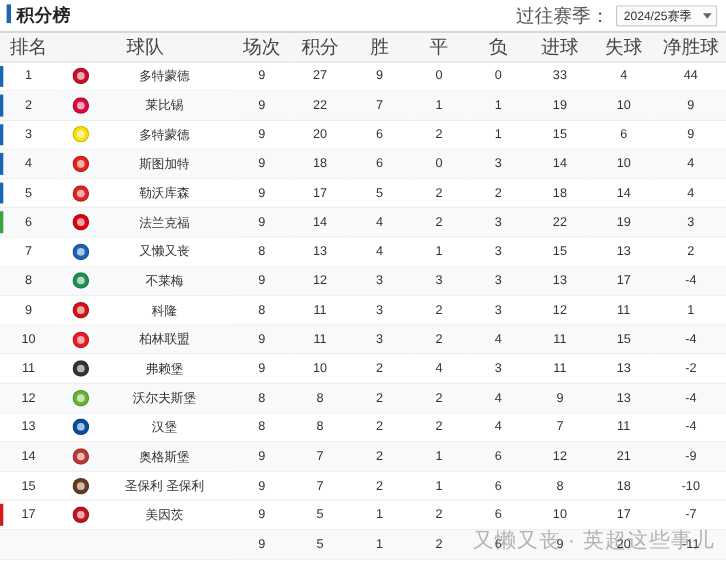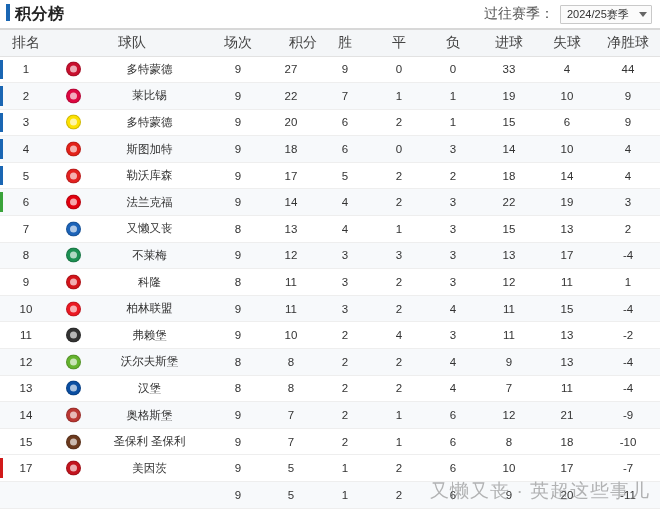--- a/index.html
+++ b/index.html
@@ -40,21 +40,21 @@
     color: #222;
     letter-spacing: 0.5px;
   }
   .season-wrap {
     margin-left: auto;
     display: flex;
     align-items: center;
     gap: 6px;
   }
   .season-label {
-    font-size: 14px;
+    font-size: 17px;
     color: #555;
   }
   .season-select {
     border: 1px solid #c9c9c9;
     background: #fbfbfb;
     height: 19px;
     min-width: 92px;
     display: flex;
     align-items: center;
     justify-content: space-between;
@@ -79,21 +79,21 @@
     table-layout: fixed;
     font-size: 11.5px;
     color: #333;
   }
   table.standings thead th {
     background: #f4f6f8;
     font-weight: normal;
     color: #444;
     height: 26px;
     border-bottom: 1px solid #e2e2e2;
-    font-size: 14px;
+    font-size: 17px;
   }
   table.standings tbody td {
     height: 26.6px;
     border-bottom: 1px solid #eeeeee;
     text-align: center;
     color: #333;
   }
   tbody tr.alt td { background: #f7f9fb; }
   tbody tr td.rank-cell {
     position: relative;
@@ -134,21 +134,21 @@
   col.c-team   { width: 160px; }
   col.c-played { width: 52px; }
   col.c-points { width: 54px; }
   col.c-win    { width: 54px; }
   col.c-draw   { width: 54px; }
   col.c-loss   { width: 54px; }
   col.c-gf     { width: 58px; }
   col.c-ga     { width: 58px; }
   col.c-gd     { width: 64px; }
 
-  th.points-col, td.points-col { color: #222; text-align: right; }
+  th.points-col, td.points-col { color: #222; }
 
   
   .watermark {
     position: absolute;
     right: 10px;
     bottom: 6px;
     font-size: 19px;
     color: rgba(120,120,120,0.55);
     letter-spacing: 1px;
     pointer-events: none;

